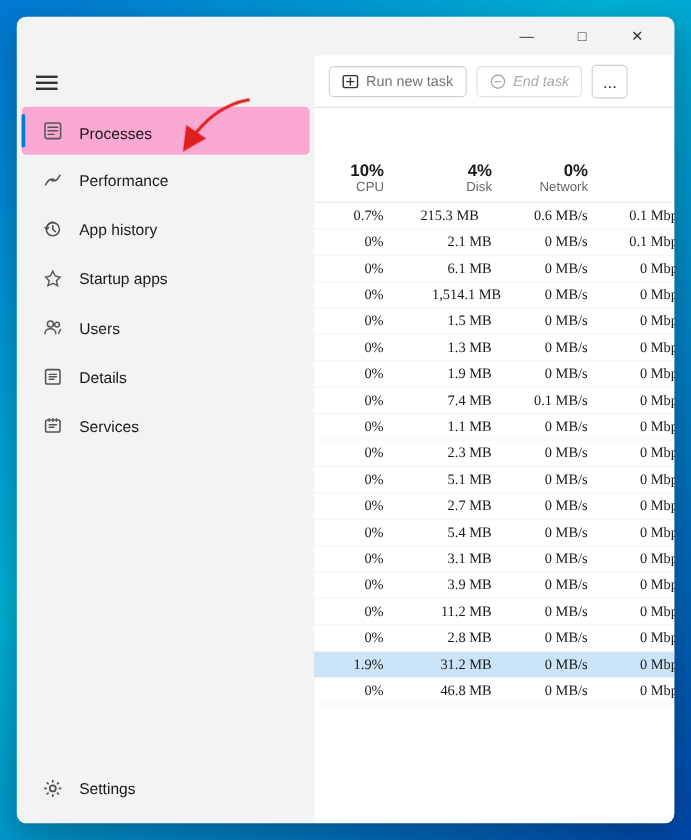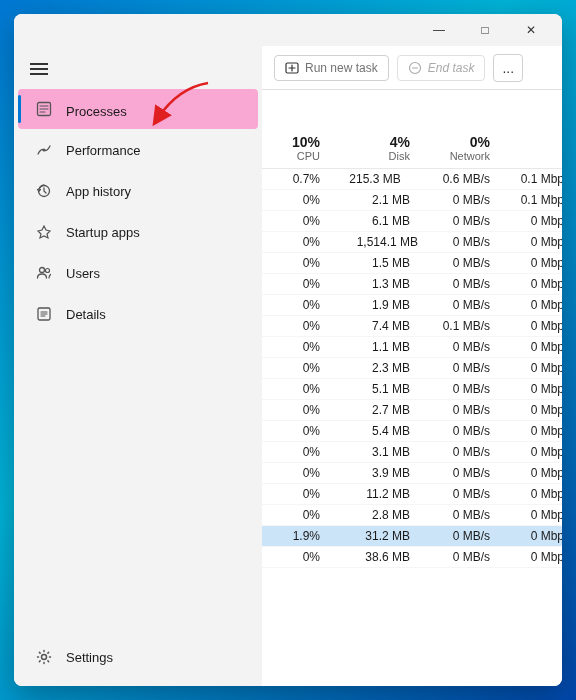--- a/index.html
+++ b/index.html
@@ -172,20 +172,21 @@
       color: #1a1a1a;
     }
     .col-header .label {
       font-size: 11px;
       color: #666;
       text-align: right;
     }
     .table-body {
       flex: 1;
       overflow-y: auto;
+      font-family: Liberation Serif, serif;
     }
     .table-body::-webkit-scrollbar {
       width: 6px;
     }
     .table-body::-webkit-scrollbar-thumb {
       background: #c0c0c0;
       border-radius: 3px;
     }
     .table-row {
       display: grid;
@@ -274,20 +275,30 @@
     <span>Users</span>
   </div>
           <div class="nav-item">
     <div class="nav-icon">
               <svg width="16" height="16" viewBox="0 0 16 16" fill="none">
                 <rect x="2" y="2" width="12" height="12" rx="1.5" stroke="#555" stroke-width="1.3"></rect>
                 <path d="M5 6h6M5 8h6M5 10h4" stroke="#555" stroke-width="1.2" stroke-linecap="round"></path>
               </svg>
             </div>
     <span>Details</span>
+  </div>
+          <div class="nav-item">
+    <div class="nav-icon">
+              <svg width="16" height="16" viewBox="0 0 16 16" fill="none">
+                <rect x="2" y="3" width="12" height="10" rx="1.5" stroke="#555" stroke-width="1.3"></rect>
+                <path d="M5 7h6M5 9h4" stroke="#555" stroke-width="1.2" stroke-linecap="round"></path>
+                <path d="M5 2v2M8 2v2M11 2v2" stroke="#555" stroke-width="1.2" stroke-linecap="round"></path>
+              </svg>
+            </div>
+    <span>Services</span>
   </div>
         </div>
 
       <div class="sidebar-spacer"></div>
       <div class="sidebar-bottom">
         <div class="nav-item">
           <div class="nav-icon">
             <svg width="16" height="16" viewBox="0 0 16 16" fill="none">
               <circle cx="8" cy="8" r="2.5" stroke="#555" stroke-width="1.5"></circle>
               <path d="M8 1.5v1M8 13.5v1M1.5 8h1M13.5 8h1M3.4 3.4l.7.7M11.9 11.9l.7.7M3.4 12.6l.7-.7M11.9 4.1l.7-.7" stroke="#555" stroke-width="1.5" stroke-linecap="round"></path>
@@ -437,21 +448,21 @@
     <div class="cell">0 Mbps</div>
   </div>
           <div class="table-row highlighted">
     <div class="cell">1.9%</div>
     <div class="cell" style="text-align:right;padding-right:12px">31.2 MB</div>
     <div class="cell">0 MB/s</div>
     <div class="cell">0 Mbps</div>
   </div>
           <div class="table-row">
     <div class="cell">0%</div>
-    <div class="cell" style="text-align:right;padding-right:12px">38.6 MB</div>
+    <div class="cell" style="text-align:right;padding-right:12px">46.8 MB</div>
     <div class="cell">0 MB/s</div>
     <div class="cell">0 Mbps</div>
   </div>
         </div>
     </div>
   </div>
 </div>
 
 <svg style="position:fixed;top:78px;left:148px;pointer-events:none;overflow:visible;" width="80" height="60">
   <defs>

